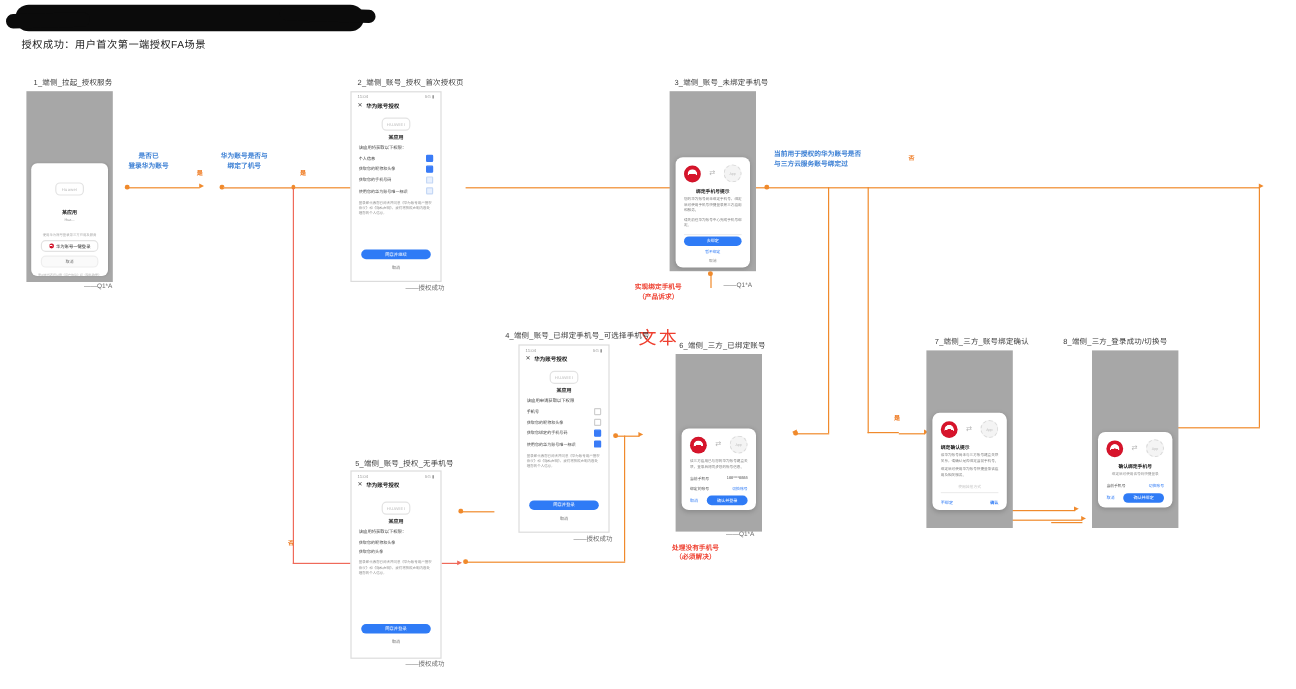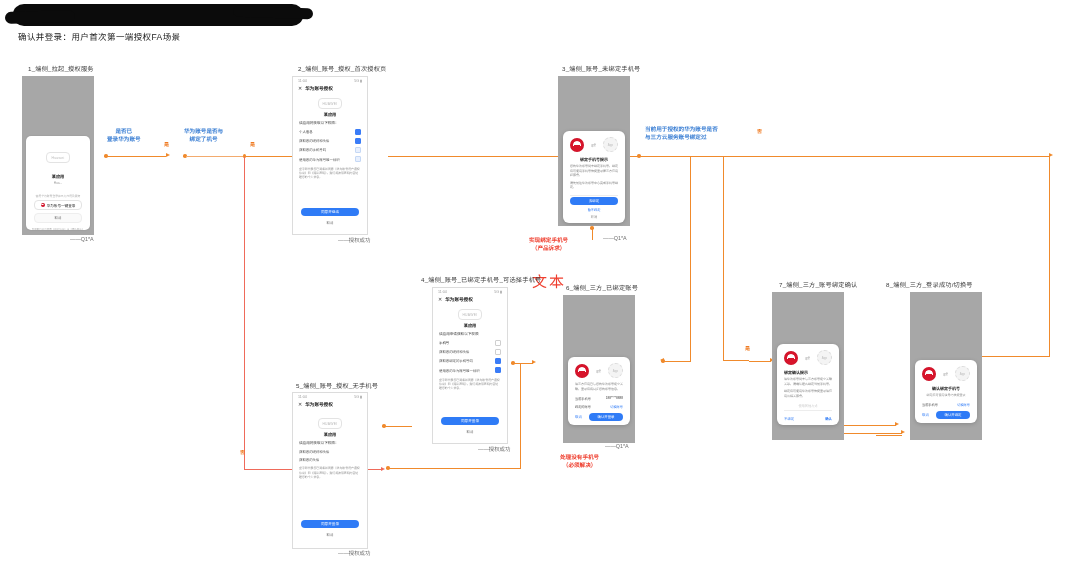--- a/index.html
+++ b/index.html
@@ -155,21 +155,21 @@
   }
   .arw.red{border-left-color:#ef6a5a;}
   .arw.left{border-left:none;border-right:4px solid #f08a2c;}
 </style>
 </head>
 <body>
 
 <div class="canvas">
 
   <div class="redaction"></div>
-  <div class="doc-subtitle">确认并登录：用户首次第一端授权FA场景</div>
+  <div class="doc-subtitle">授权成功：用户首次第一端授权FA场景</div>
 
   <div class="dot" style="left:104px;top:154px;"></div>
   <div class="ln h" style="left:106px;top:155.5px;width:60px;"></div>
   <div class="arw" style="left:166px;top:153px;"></div>
 
   <div class="dot" style="left:183px;top:154px;"></div>
   <div class="ln h" style="left:185px;top:155.5px;width:160px;"></div>
   <div class="arw" style="left:345px;top:153px;"></div>
 
   <div class="ln v" style="left:244px;top:156px;height:2px;background:#f08a2c;"></div>

